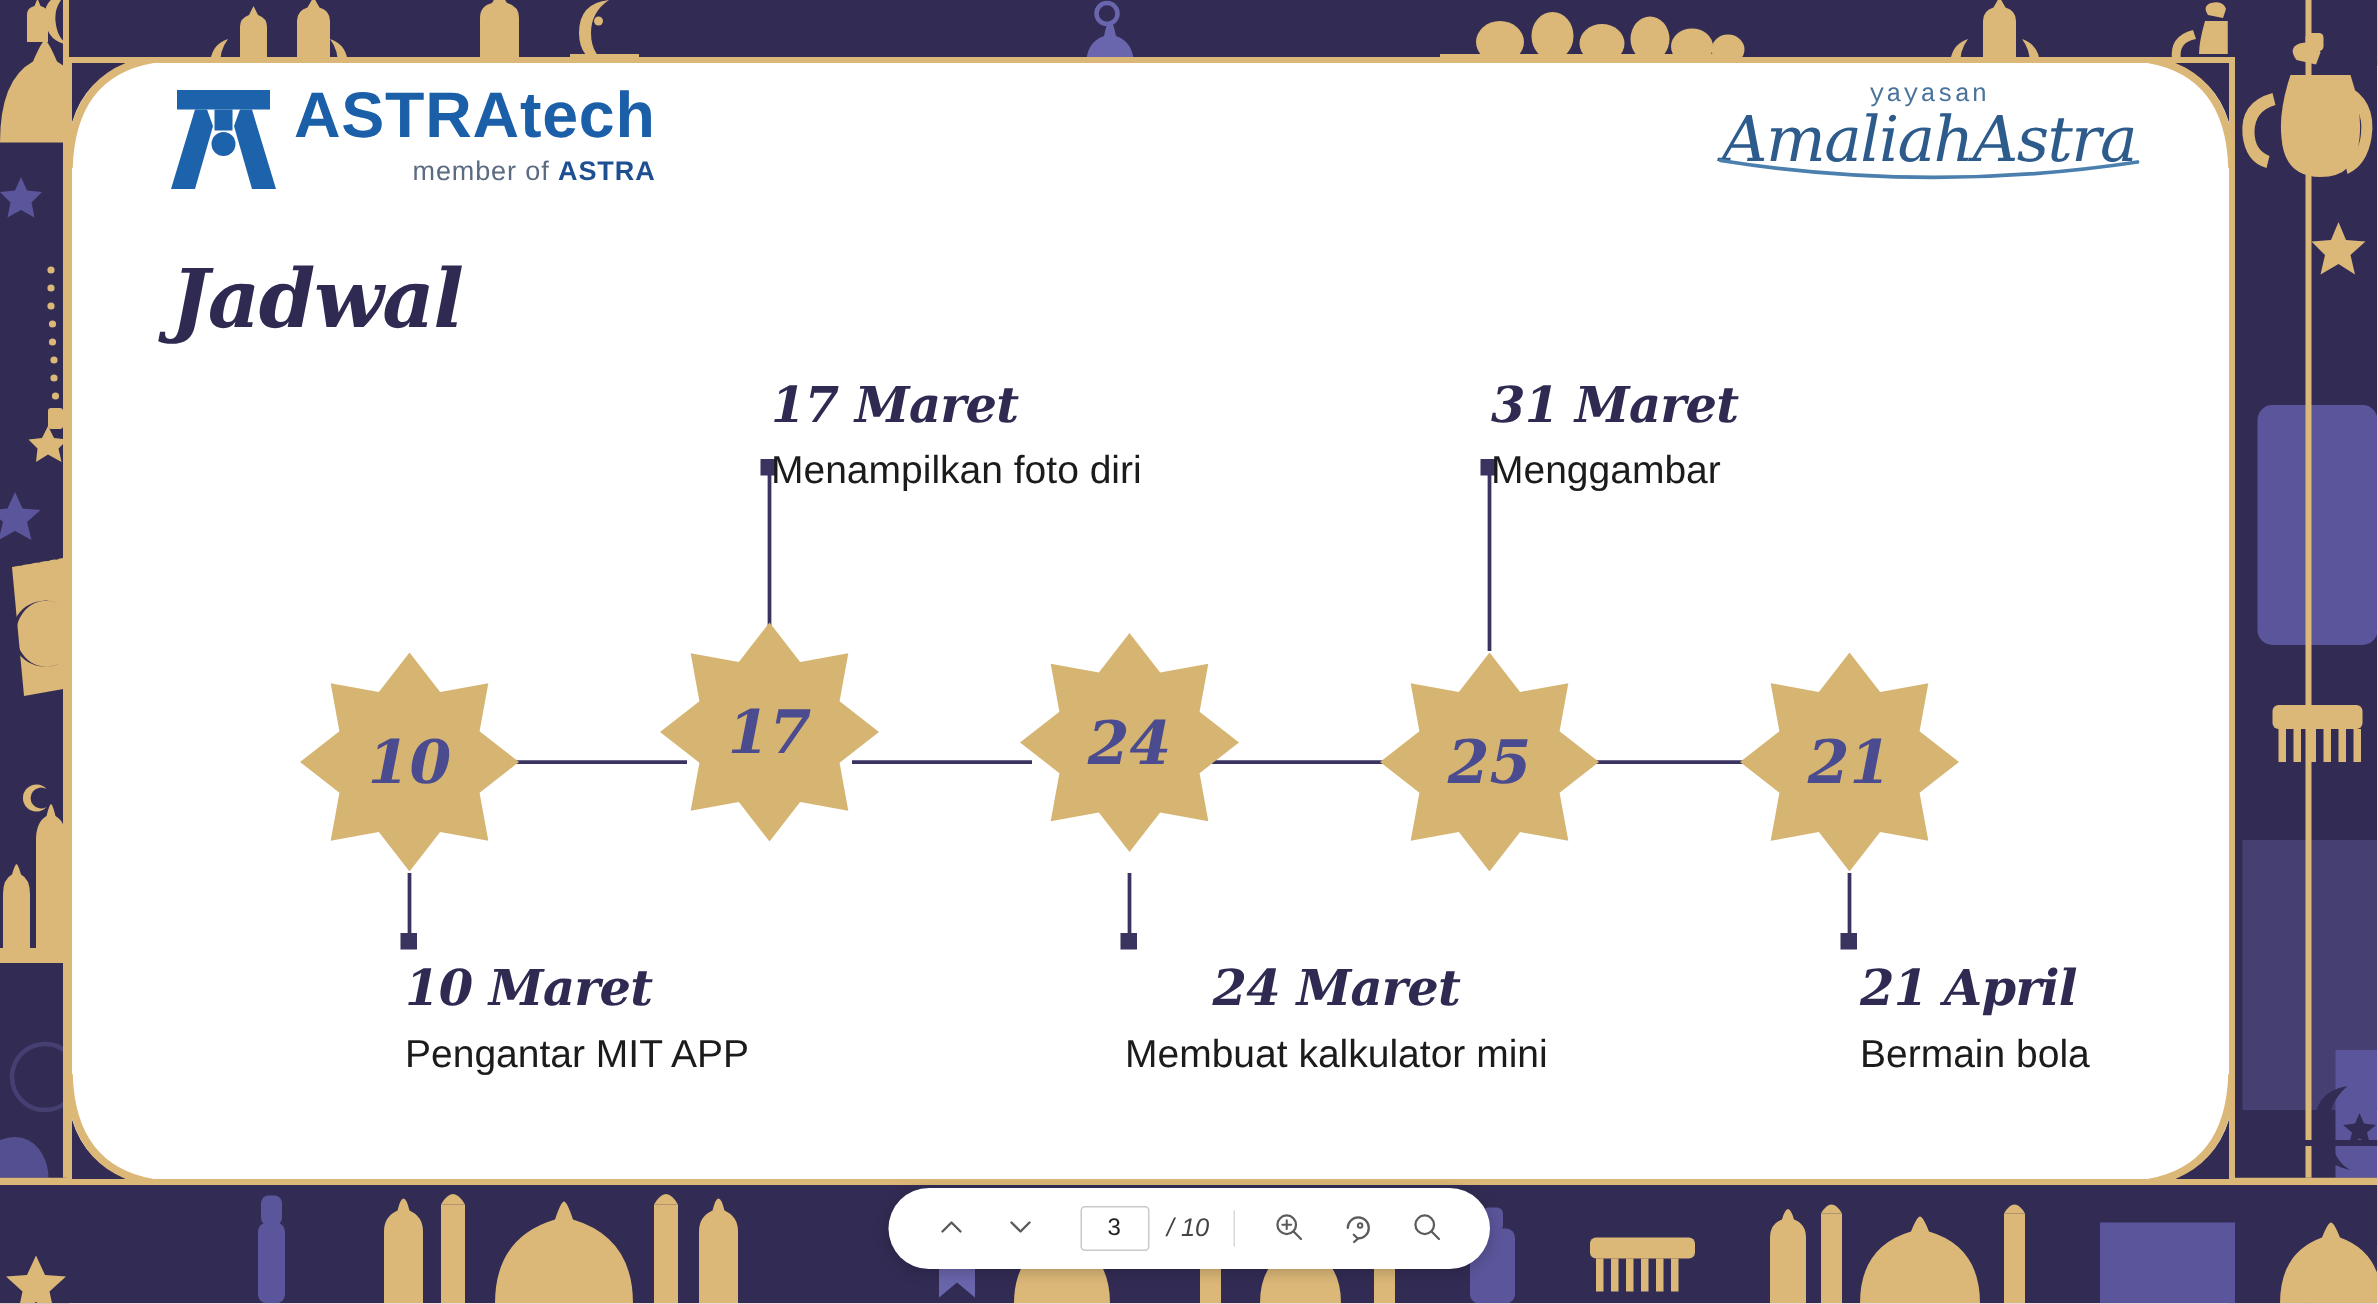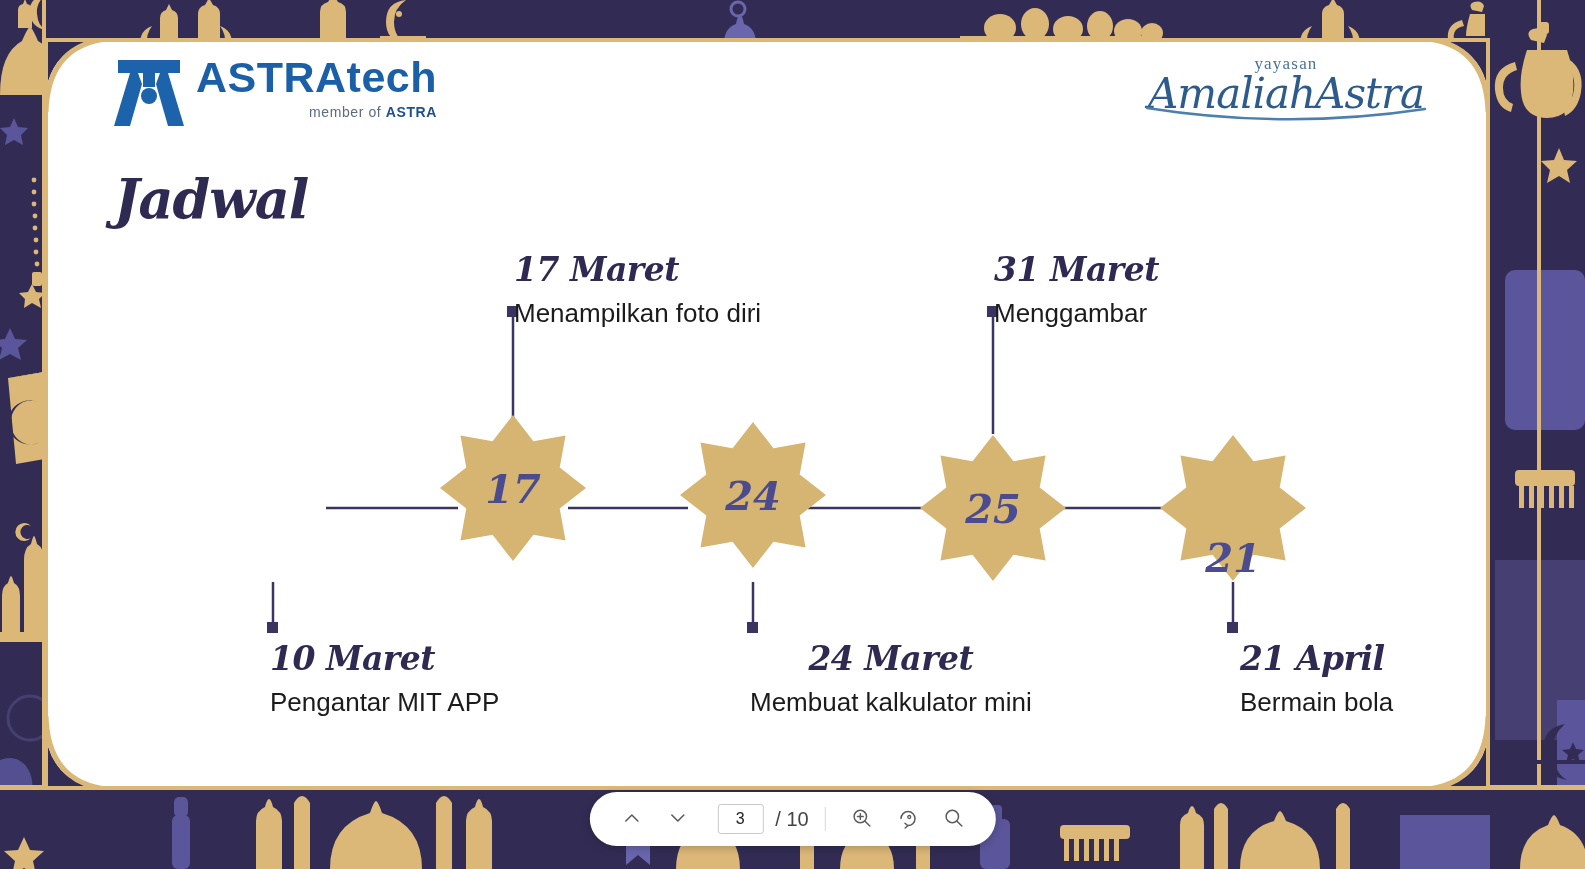--- a/index.html
+++ b/index.html
@@ -40,31 +40,31 @@
     position: absolute; left: 64px; top: 14px;
     display: flex; align-items: flex-start; gap: 10px;
   }
   #logo-astratech .mark { margin-top: 4px; }
   #logo-astratech .wordmark {
     font-size: 43px; font-weight: 700; letter-spacing: 0.5px;
     color: #1a5fa8; line-height: 1; white-space: nowrap;
   }
   #logo-astratech .sub {
     margin-top: 5px; text-align: right;
-    font-size: 14px; color: #5b6b80; letter-spacing: .6px;
+    font-size: 18px; color: #5b6b80; letter-spacing: .6px;
   }
   #logo-astratech .sub b { color: #1d4f91; font-weight: 700; }
 
   #logo-amaliah {
     position: absolute; right: 50px; top: 12px;
     width: 300px; text-align: center; color: #3f6a97;
   }
   #logo-amaliah .yayasan {
     font-size: 17px; letter-spacing: 1.2px;
-    font-family: Liberation Serif, serif; color: #4a7399;
+    font-family: Liberation Mono, monospace; color: #4a7399;
   }
   #logo-amaliah .script {
     font-family: "DejaVu Serif", serif;
     font-style: italic; font-size: 42px; line-height: .95;
     color: #2c5b8c; letter-spacing: -1px; white-space: nowrap;
   }
   #logo-amaliah .swoosh { margin-top: -8px; }
 
   
   #page-title {
@@ -119,21 +119,21 @@
     cursor: pointer; background: transparent; border: none;
   }
   #pdf-toolbar .page-box {
     width: 46px; height: 30px;
     border: 1px solid #c9c9c9; border-radius: 3px;
     display: flex; align-items: center; justify-content: center;
     font-size: 16px; color: #222; margin: 0 6px 0 14px;
     background: #fff;
   }
   #pdf-toolbar .page-total {
-    font-size: 20px; color: #444; margin-right: 0; white-space: nowrap;
+    font-size: 17px; color: #444; margin-right: 0; white-space: nowrap; font-style: italic;
   }
   #pdf-toolbar .tb-sep {
     width: 1px; height: 24px; background: #d8d8d8; margin: 0 10px;
   }
 </style>
 </head>
 <body>
 
 <div id="stage">
 
@@ -453,20 +453,26 @@
         </g>
         <g fill="#3a3560">
           <rect x="459" y="264" width="11" height="11"></rect>
           <rect x="939" y="264" width="11" height="11"></rect>
           <rect x="219" y="580" width="11" height="11"></rect>
           <rect x="699" y="580" width="11" height="11"></rect>
           <rect x="1179" y="580" width="11" height="11"></rect>
         </g>
       </svg>
 
+      <div class="star-node" style="left:152px;top:393px;">
+        <svg class="star-shape" viewBox="0 0 100 100">
+          <path d="M50 0 L64 18 L86 14 L82 36 L100 50 L82 64 L86 86 L64 82 L50 100 L36 82 L14 86 L18 64 L0 50 L18 36 L14 14 L36 18 Z" fill="#d6b572"></path>
+        </svg>
+        <span class="num">10</span>
+      </div>
 
       <div class="star-node" style="left:392px;top:373px;">
         <svg class="star-shape" viewBox="0 0 100 100">
           <path d="M50 0 L64 18 L86 14 L82 36 L100 50 L82 64 L86 86 L64 82 L50 100 L36 82 L14 86 L18 64 L0 50 L18 36 L14 14 L36 18 Z" fill="#d6b572"></path>
         </svg>
         <span class="num">17</span>
       </div>
 
       <div class="star-node" style="left:632px;top:380px;">
         <svg class="star-shape" viewBox="0 0 100 100">
@@ -475,21 +481,21 @@
         <span class="num">24</span>
       </div>
 
       <div class="star-node" style="left:872px;top:393px;">
         <svg class="star-shape" viewBox="0 0 100 100">
           <path d="M50 0 L64 18 L86 14 L82 36 L100 50 L82 64 L86 86 L64 82 L50 100 L36 82 L14 86 L18 64 L0 50 L18 36 L14 14 L36 18 Z" fill="#d6b572"></path>
         </svg>
         <span class="num">25</span>
       </div>
 
-      <div class="star-node" style="left:1112px;top:393px;align-items:flex-end;">
+      <div class="star-node" style="left:1112px;top:393px;">
         <svg class="star-shape" viewBox="0 0 100 100">
           <path d="M50 0 L64 18 L86 14 L82 36 L100 50 L82 64 L86 86 L64 82 L50 100 L36 82 L14 86 L18 64 L0 50 L18 36 L14 14 L36 18 Z" fill="#d6b572"></path>
         </svg>
         <span class="num">21</span>
       </div>
 
       <div class="label-block" style="left:466px;top:208px;">
         <div class="date">17 Maret</div>
         <div class="desc">Menampilkan foto diri</div>
       </div>

